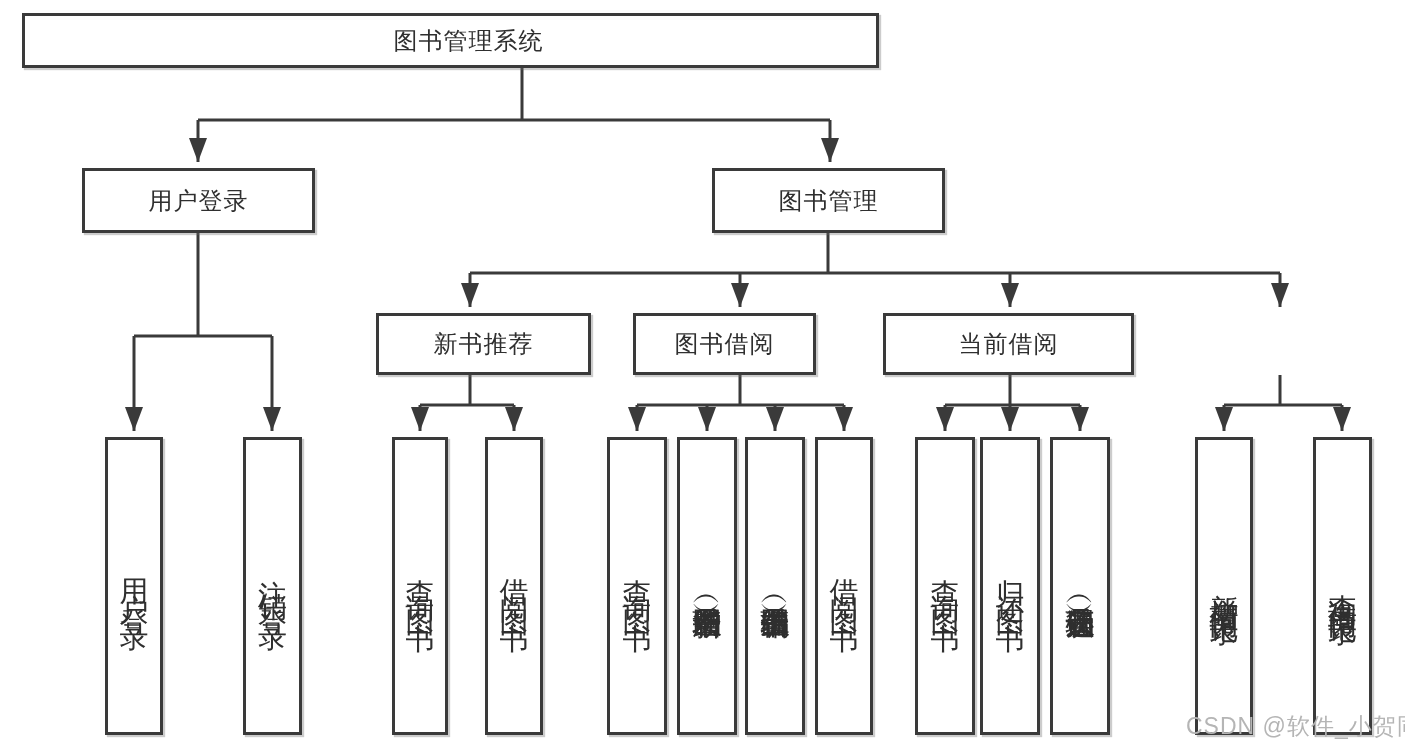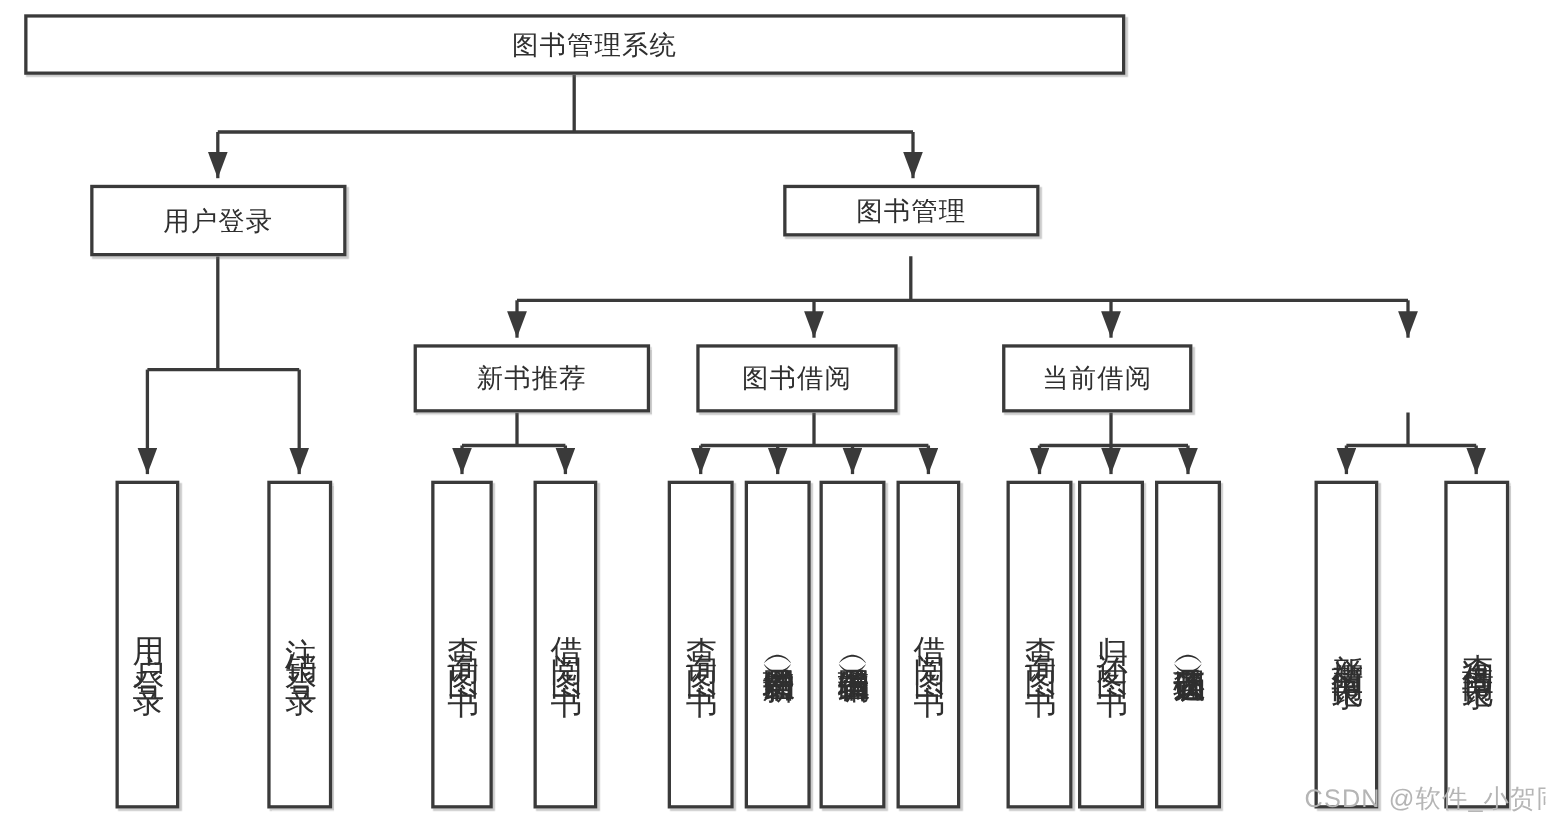--- a/index.html
+++ b/index.html
@@ -102,28 +102,28 @@
     <path d="M1010,375 V405 M945,405 H1080"></path>
     <line x1="945" y1="405" x2="945" y2="431" marker-end="url(#arrow)"></line>
     <line x1="1010" y1="405" x2="1010" y2="431" marker-end="url(#arrow)"></line>
     <line x1="1080" y1="405" x2="1080" y2="431" marker-end="url(#arrow)"></line>
 
     <path d="M1280,375 V405 M1224,405 H1342"></path>
     <line x1="1224" y1="405" x2="1224" y2="431" marker-end="url(#arrow)"></line>
     <line x1="1342" y1="405" x2="1342" y2="431" marker-end="url(#arrow)"></line>
   </svg>
 
-  <div class="node hbox" style="left:22px; top:13px; width:1001px; height:55px;padding-left:36px;">图书管理系统</div>
+  <div class="node hbox" style="left:22px; top:13px; width:857px; height:55px;padding-left:36px;">图书管理系统</div>
 
   <div class="node hbox" style="left:82px; top:168px; width:233px; height:65px;">用户登录</div>
-  <div class="node hbox" style="left:712px; top:168px; width:233px; height:47px;">图书管理</div>
+  <div class="node hbox" style="left:712px; top:168px; width:233px; height:65px;">图书管理</div>
 
   <div class="node hbox" style="left:363px; top:313px; width:215px; height:62px;margin-left:13px;">新书推荐</div>
   <div class="node hbox" style="left:633px; top:313px; width:183px; height:62px;">图书借阅</div>
-  <div class="node hbox" style="left:911px; top:313px; width:173px; height:62px;">当前借阅</div>
+  <div class="node hbox" style="left:883px; top:313px; width:251px; height:62px;">当前借阅</div>
 
   <div class="node vbox" style="left:105px; top:437px; width:58px; height:298px;">
     <span class="vtext sp4">用户登录</span>
   </div>
   <div class="node vbox" style="left:243px; top:437px; width:59px; height:298px;">
     <span class="vtext sp4">注销登录</span>
   </div>
 
   <div class="node vbox" style="left:392px; top:437px; width:56px; height:298px;">
     <span class="vtext sp4">查询图书</span>

